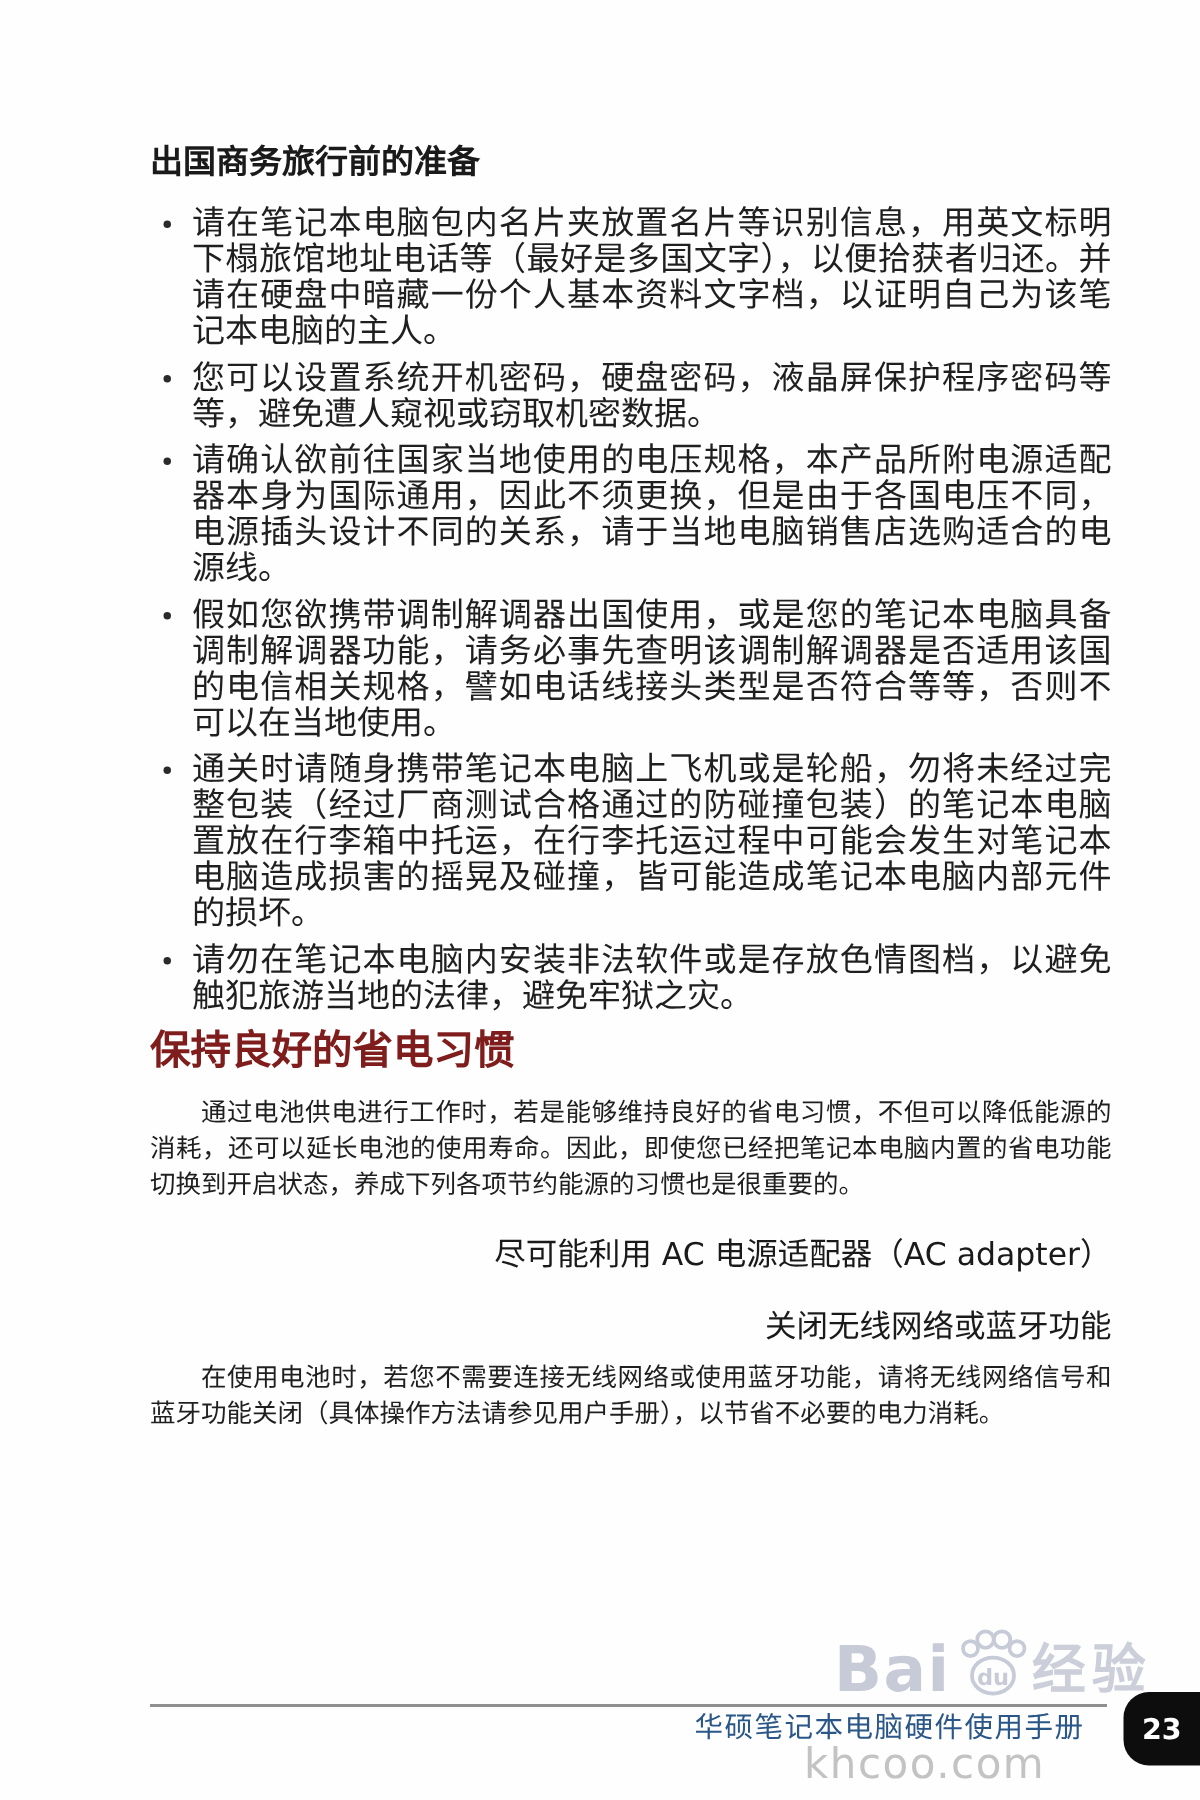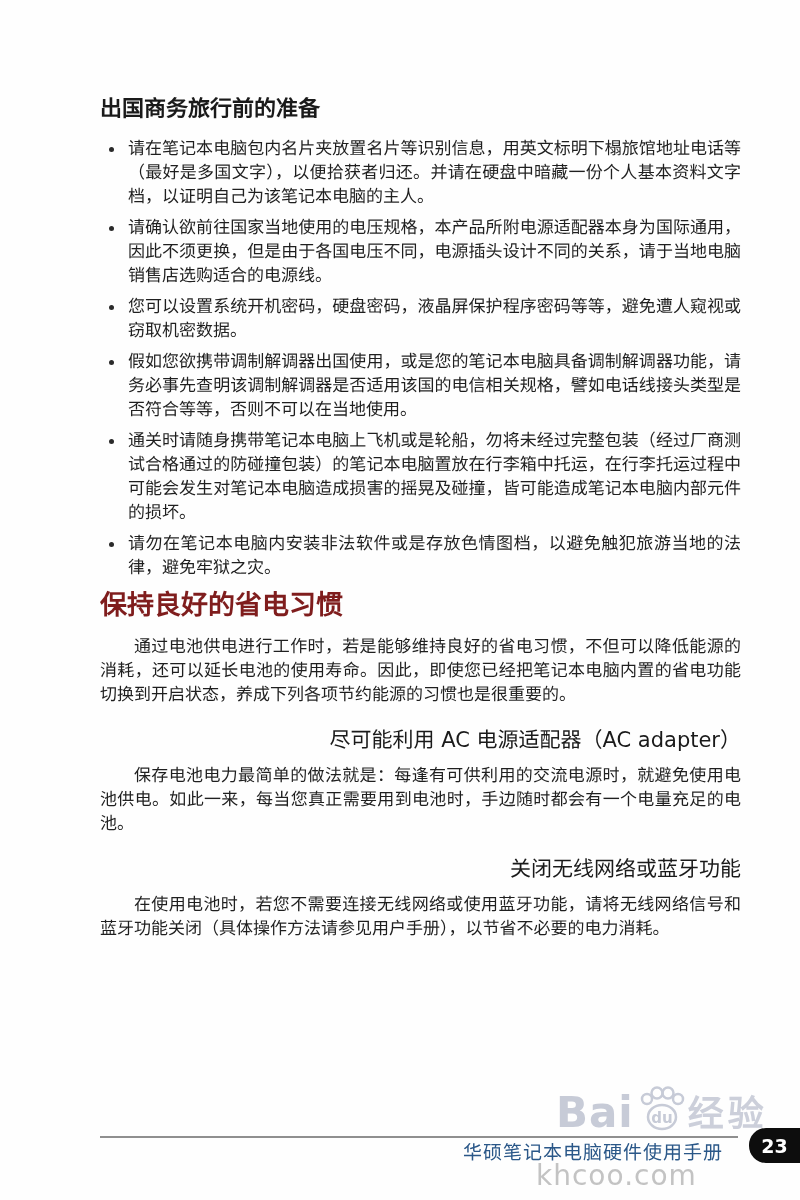--- a/index.html
+++ b/index.html
@@ -46,21 +46,21 @@
   .para {
     font-size: 17px;
     line-height: 24px;
     text-align: justify;
     text-indent: 2em;
     margin-bottom: 11px;
   }
   .bullets { list-style: none; }
   .bullets li {
     position: relative;
-    font-size: 17px;
+    font-size: 22px;
     line-height: 24px;
     text-align: justify;
     padding-left: 28px;
     margin-bottom: 7px;
     font-family: Liberation Serif, serif;
   }
   .bullets li .dot {
     position: absolute;
     left: 9px;
     top: 10px;
@@ -86,21 +86,21 @@
     line-height: 22px;
     font-weight: 500;
     color: #2a5788;
     letter-spacing: 1px;
   }
   .page-badge {
     position: absolute;
     top: 1128px;
     right: 0;
     width: 51px;
-    height: 35px;
+    height: 49px;
     background: #0d0d0d;
     border-radius: 17px 0 0 17px;
     display: flex;
     align-items: center;
     justify-content: center;
     color: #ffffff;
     font-size: 19px;
     font-weight: bold;
   }
   
@@ -148,47 +148,46 @@
     <div class="h1">出国商务旅行前的准备</div>
 
 
     <ul class="bullets">
       <li>
         <span class="dot"></span>
         <span>请在笔记本电脑包内名片夹放置名片等识别信息，用英文标明下榻旅馆地址电话等（最好是多国文字），以便拾获者归还。并请在硬盘中暗藏一份个人基本资料文字档，以证明自己为该笔记本电脑的主人。</span>
       </li>
       <li>
         <span class="dot"></span>
+        <span>您可以设置系统开机密码，硬盘密码，液晶屏保护程序密码等等，避免遭人窥视或窃取机密数据。</span>
+      </li>
+      <li>
+        <span class="dot"></span>
         <span>请确认欲前往国家当地使用的电压规格，本产品所附电源适配器本身为国际通用，因此不须更换，但是由于各国电压不同，电源插头设计不同的关系，请于当地电脑销售店选购适合的电源线。</span>
       </li>
       <li>
         <span class="dot"></span>
-        <span>您可以设置系统开机密码，硬盘密码，液晶屏保护程序密码等等，避免遭人窥视或窃取机密数据。</span>
-      </li>
-      <li>
-        <span class="dot"></span>
         <span>假如您欲携带调制解调器出国使用，或是您的笔记本电脑具备调制解调器功能，请务必事先查明该调制解调器是否适用该国的电信相关规格，譬如电话线接头类型是否符合等等，否则不可以在当地使用。</span>
       </li>
       <li>
         <span class="dot"></span>
         <span>通关时请随身携带笔记本电脑上飞机或是轮船，勿将未经过完整包装（经过厂商测试合格通过的防碰撞包装）的笔记本电脑置放在行李箱中托运，在行李托运过程中可能会发生对笔记本电脑造成损害的摇晃及碰撞，皆可能造成笔记本电脑内部元件的损坏。</span>
       </li>
       <li>
         <span class="dot"></span>
         <span>请勿在笔记本电脑内安装非法软件或是存放色情图档，以避免触犯旅游当地的法律，避免牢狱之灾。</span>
       </li>
     </ul>
 
     <div class="h2">保持良好的省电习惯</div>
 
     <p class="para">通过电池供电进行工作时，若是能够维持良好的省电习惯，不但可以降低能源的消耗，还可以延长电池的使用寿命。因此，即使您已经把笔记本电脑内置的省电功能切换到开启状态，养成下列各项节约能源的习惯也是很重要的。</p>
 
     <div class="h3">尽可能利用 AC 电源适配器（AC adapter）</div>
 
-    <p class="para">保存电池电力最简单的做法就是：每逢有可供利用的交流电源时，就避免使用电池供电。如此一来，每当您真正需要用到电池时，手边随时都会有一个电量充足的电池。</p>
 
     <div class="h3">关闭无线网络或蓝牙功能</div>
 
     <p class="para">在使用电池时，若您不需要连接无线网络或使用蓝牙功能，请将无线网络信号和蓝牙功能关闭（具体操作方法请参见用户手册），以节省不必要的电力消耗。</p>
 
   </div>
 
   <div class="wm-baidu">
     <span class="wm-bai">Bai</span>
     <span class="paw">

